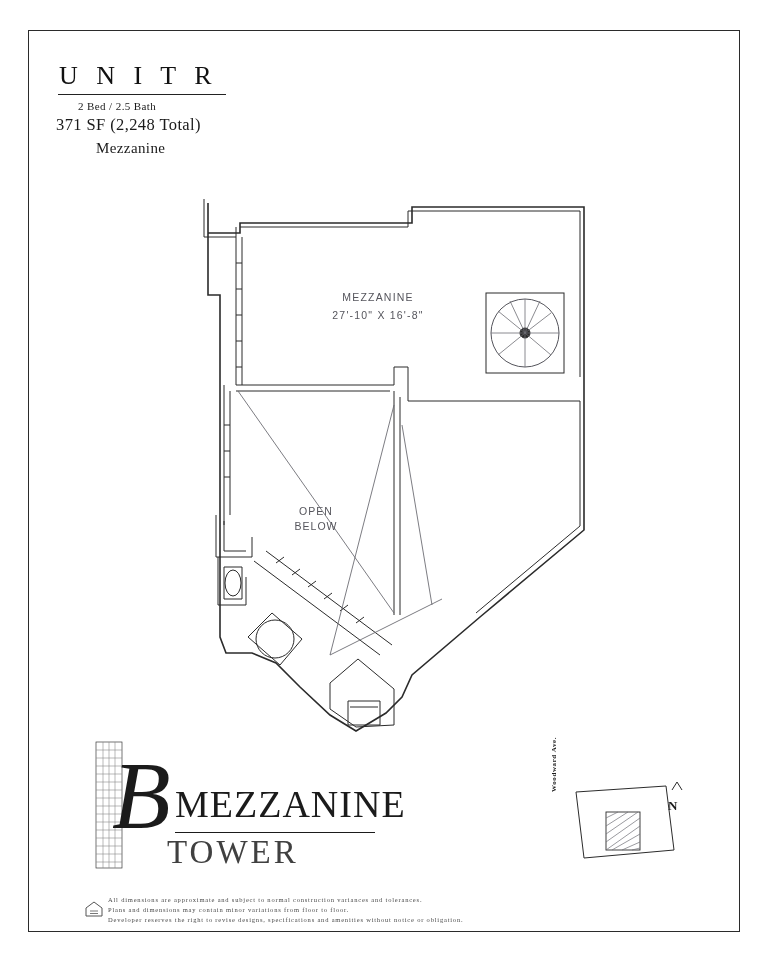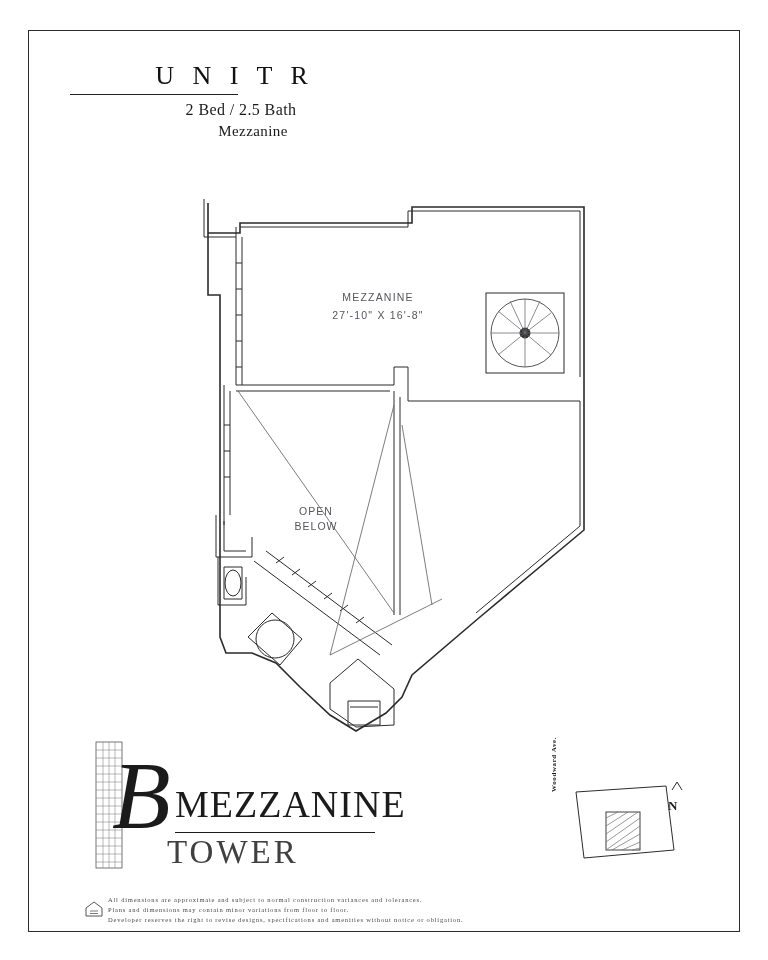--- a/index.html
+++ b/index.html
@@ -27,43 +27,42 @@
     top: 30px;
     width: 712px;
     height: 902px;
     border: 1px solid #2b2b2b;
     box-sizing: border-box;
   }
 
   
   .title-block {
     position: absolute;
-    left: 68px;
+    left: 56px;
     top: 62px;
     width: 330px;
-    text-align: center;
   }
   .unit-title {
     font-size: 26px;
     letter-spacing: 6px;
     font-family: "Liberation Serif", serif;
     color: #111;
     line-height: 1.1;
     padding-left: 3px;
   }
   .title-rule {
     width: 168px;
     height: 1px;
     background: #222;
     margin: 3px 0 4px 2px;
   }
   .beds {
-    font-size: 16px;
+    font-size: 11px;
     letter-spacing: 0.4px;
-    margin-left: 16px;
+    margin-left: 22px;
     line-height: 1.35;
   }
   .sf {
     font-size: 16.5px;
     letter-spacing: 0.4px;
     margin-left: 0px;
     line-height: 1.45;
   }
   .level {
     font-size: 15px;
@@ -183,20 +182,21 @@
 <body>
 
 <div class="page">
 
   <div class="sheet-border"></div>
 
   <div class="title-block">
     <div class="unit-title">U N I T   R</div>
     <div class="title-rule"></div>
     <div class="beds">2 Bed / 2.5 Bath</div>
+    <div class="sf">371 SF (2,248 Total)</div>
     <div class="level">Mezzanine</div>
   </div>
 
   <div class="plan">
     <svg width="420" height="570" viewBox="0 0 420 570" xmlns="http://www.w3.org/2000/svg">
       <g fill="none" stroke="#2b2b2b" stroke-width="1.6" stroke-linejoin="miter">
 
         <path d="M 28 18 L 28 48 L 60 48 L 60 38 L 232 38 L 232 22 L 404 22 L 404 196 L 404 345
                  L 300 432 L 232 490 L 222 512 L 206 528 L 176 546 L 150 530 L 120 502 L 96 478
                  L 72 468 L 46 468 L 40 452 L 40 340 L 40 240 L 40 110 L 28 110 Z"></path>

